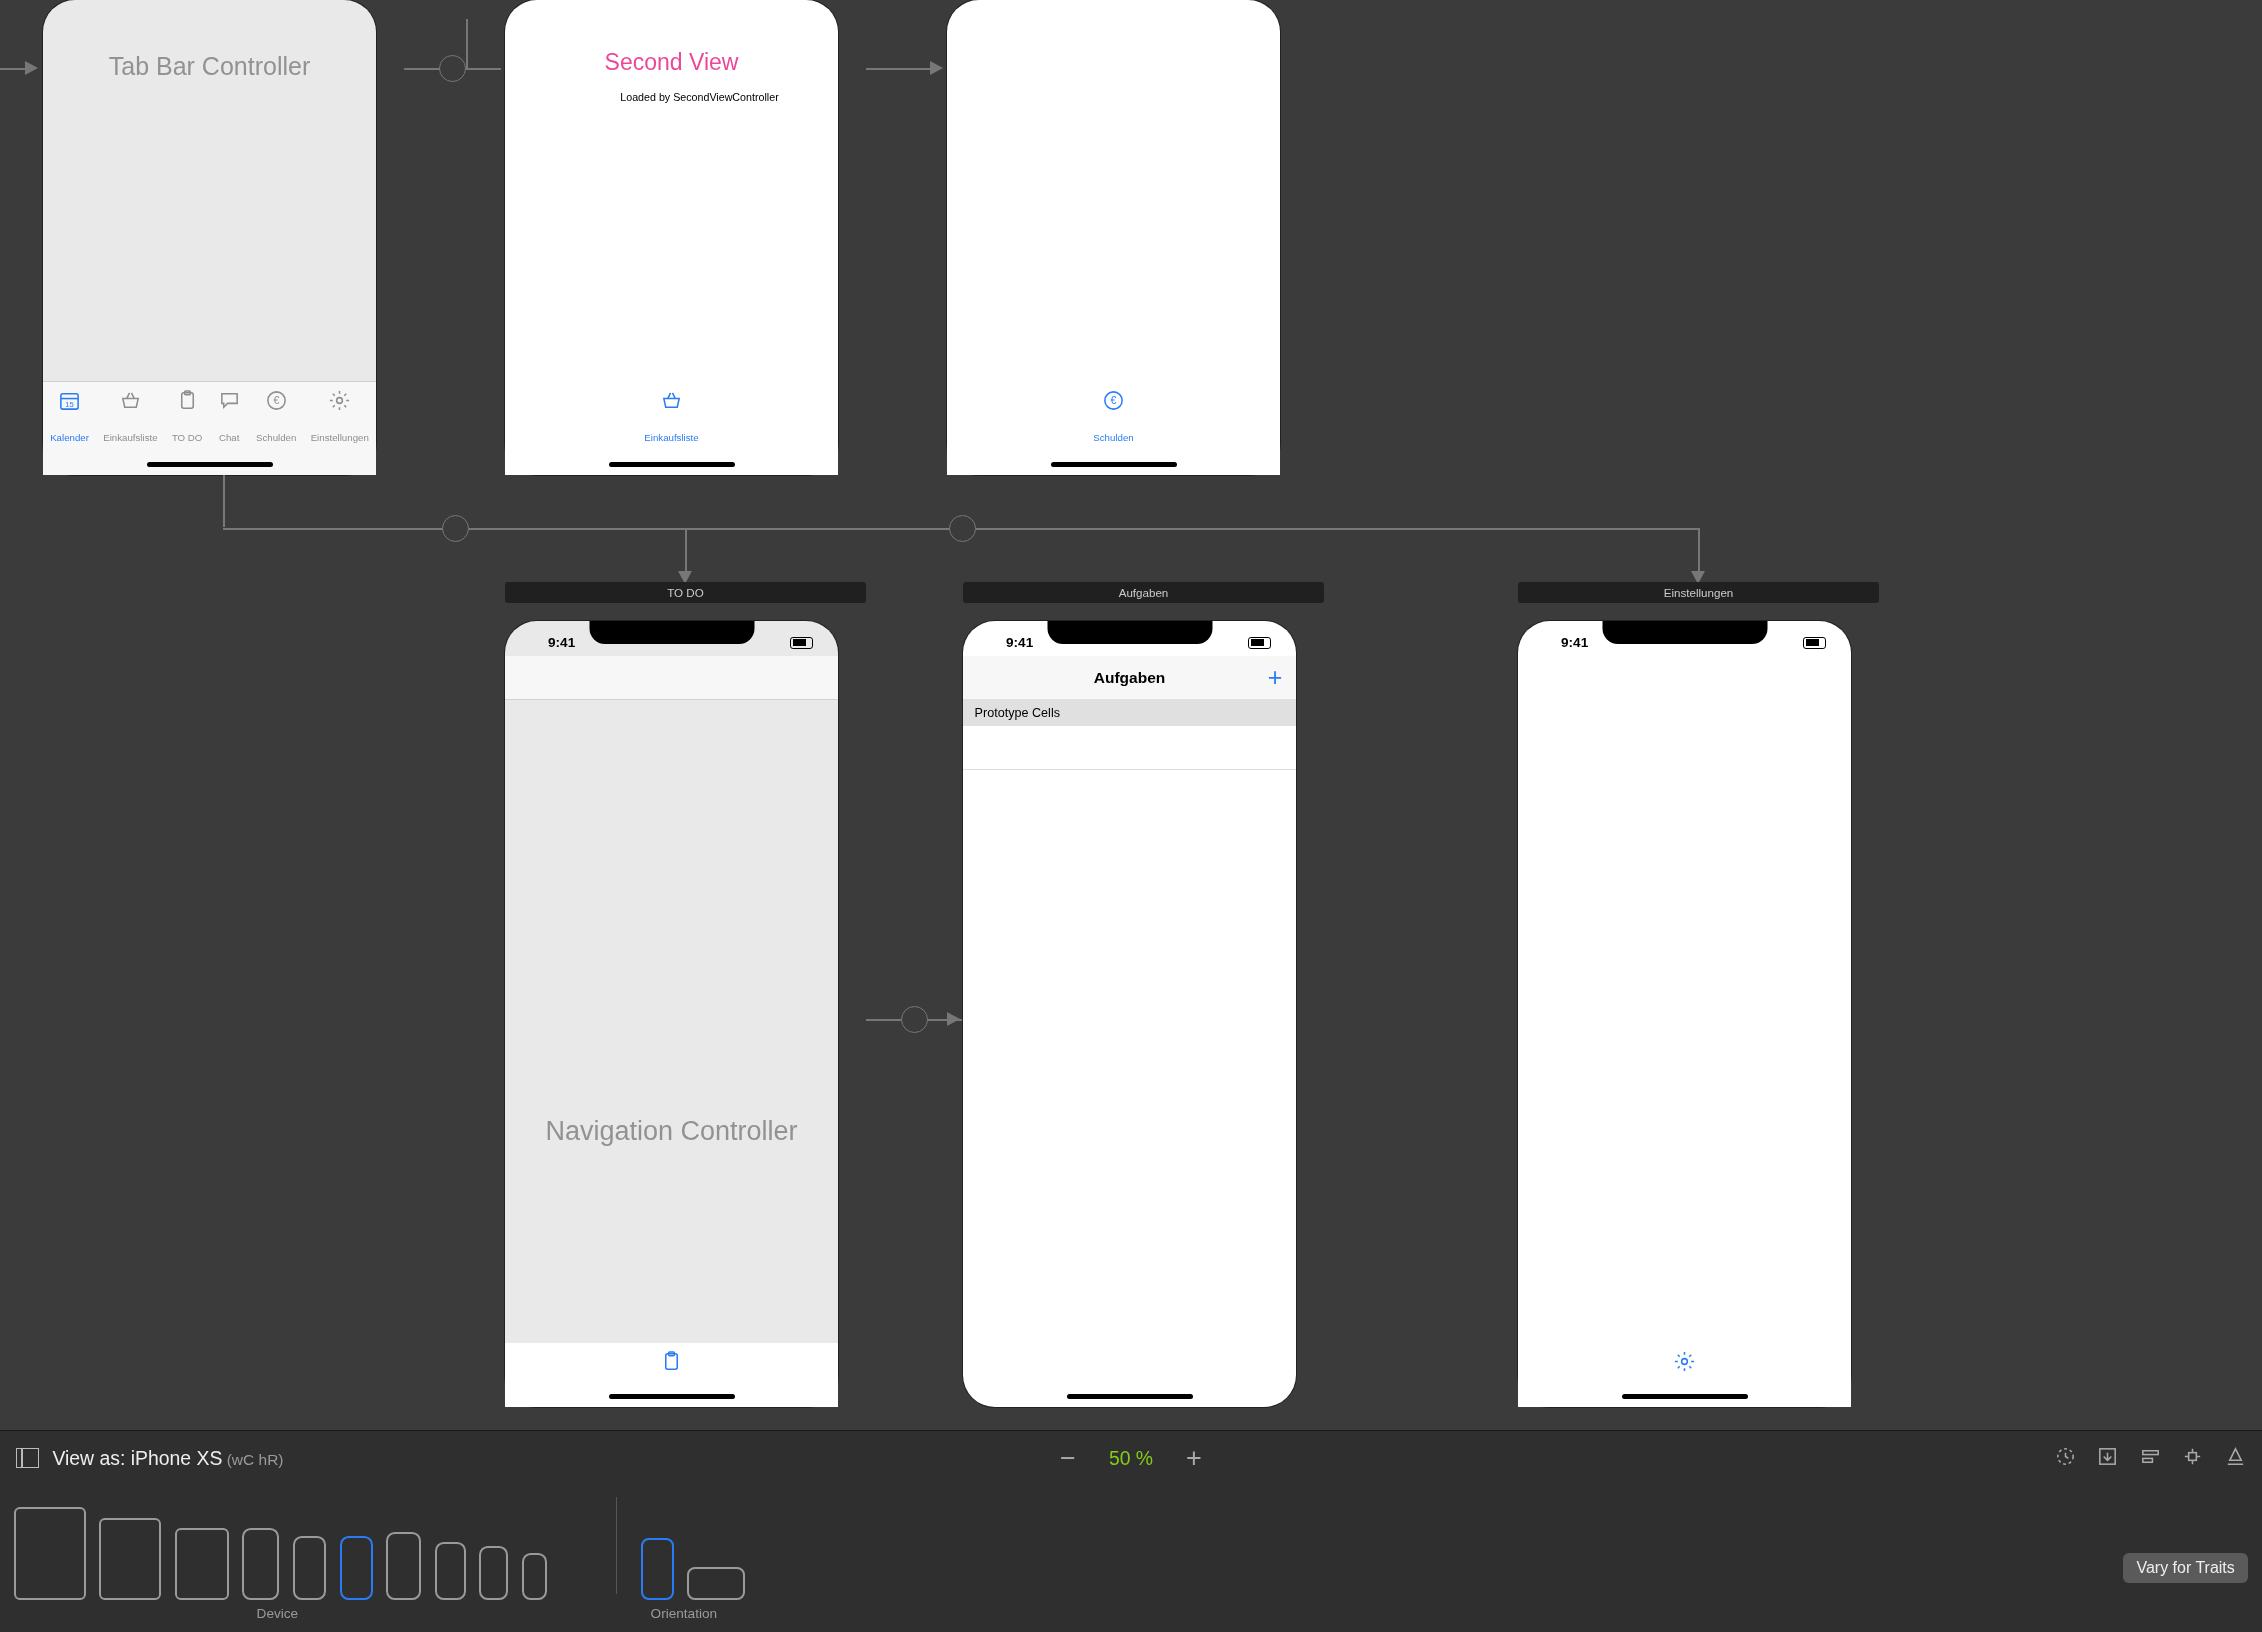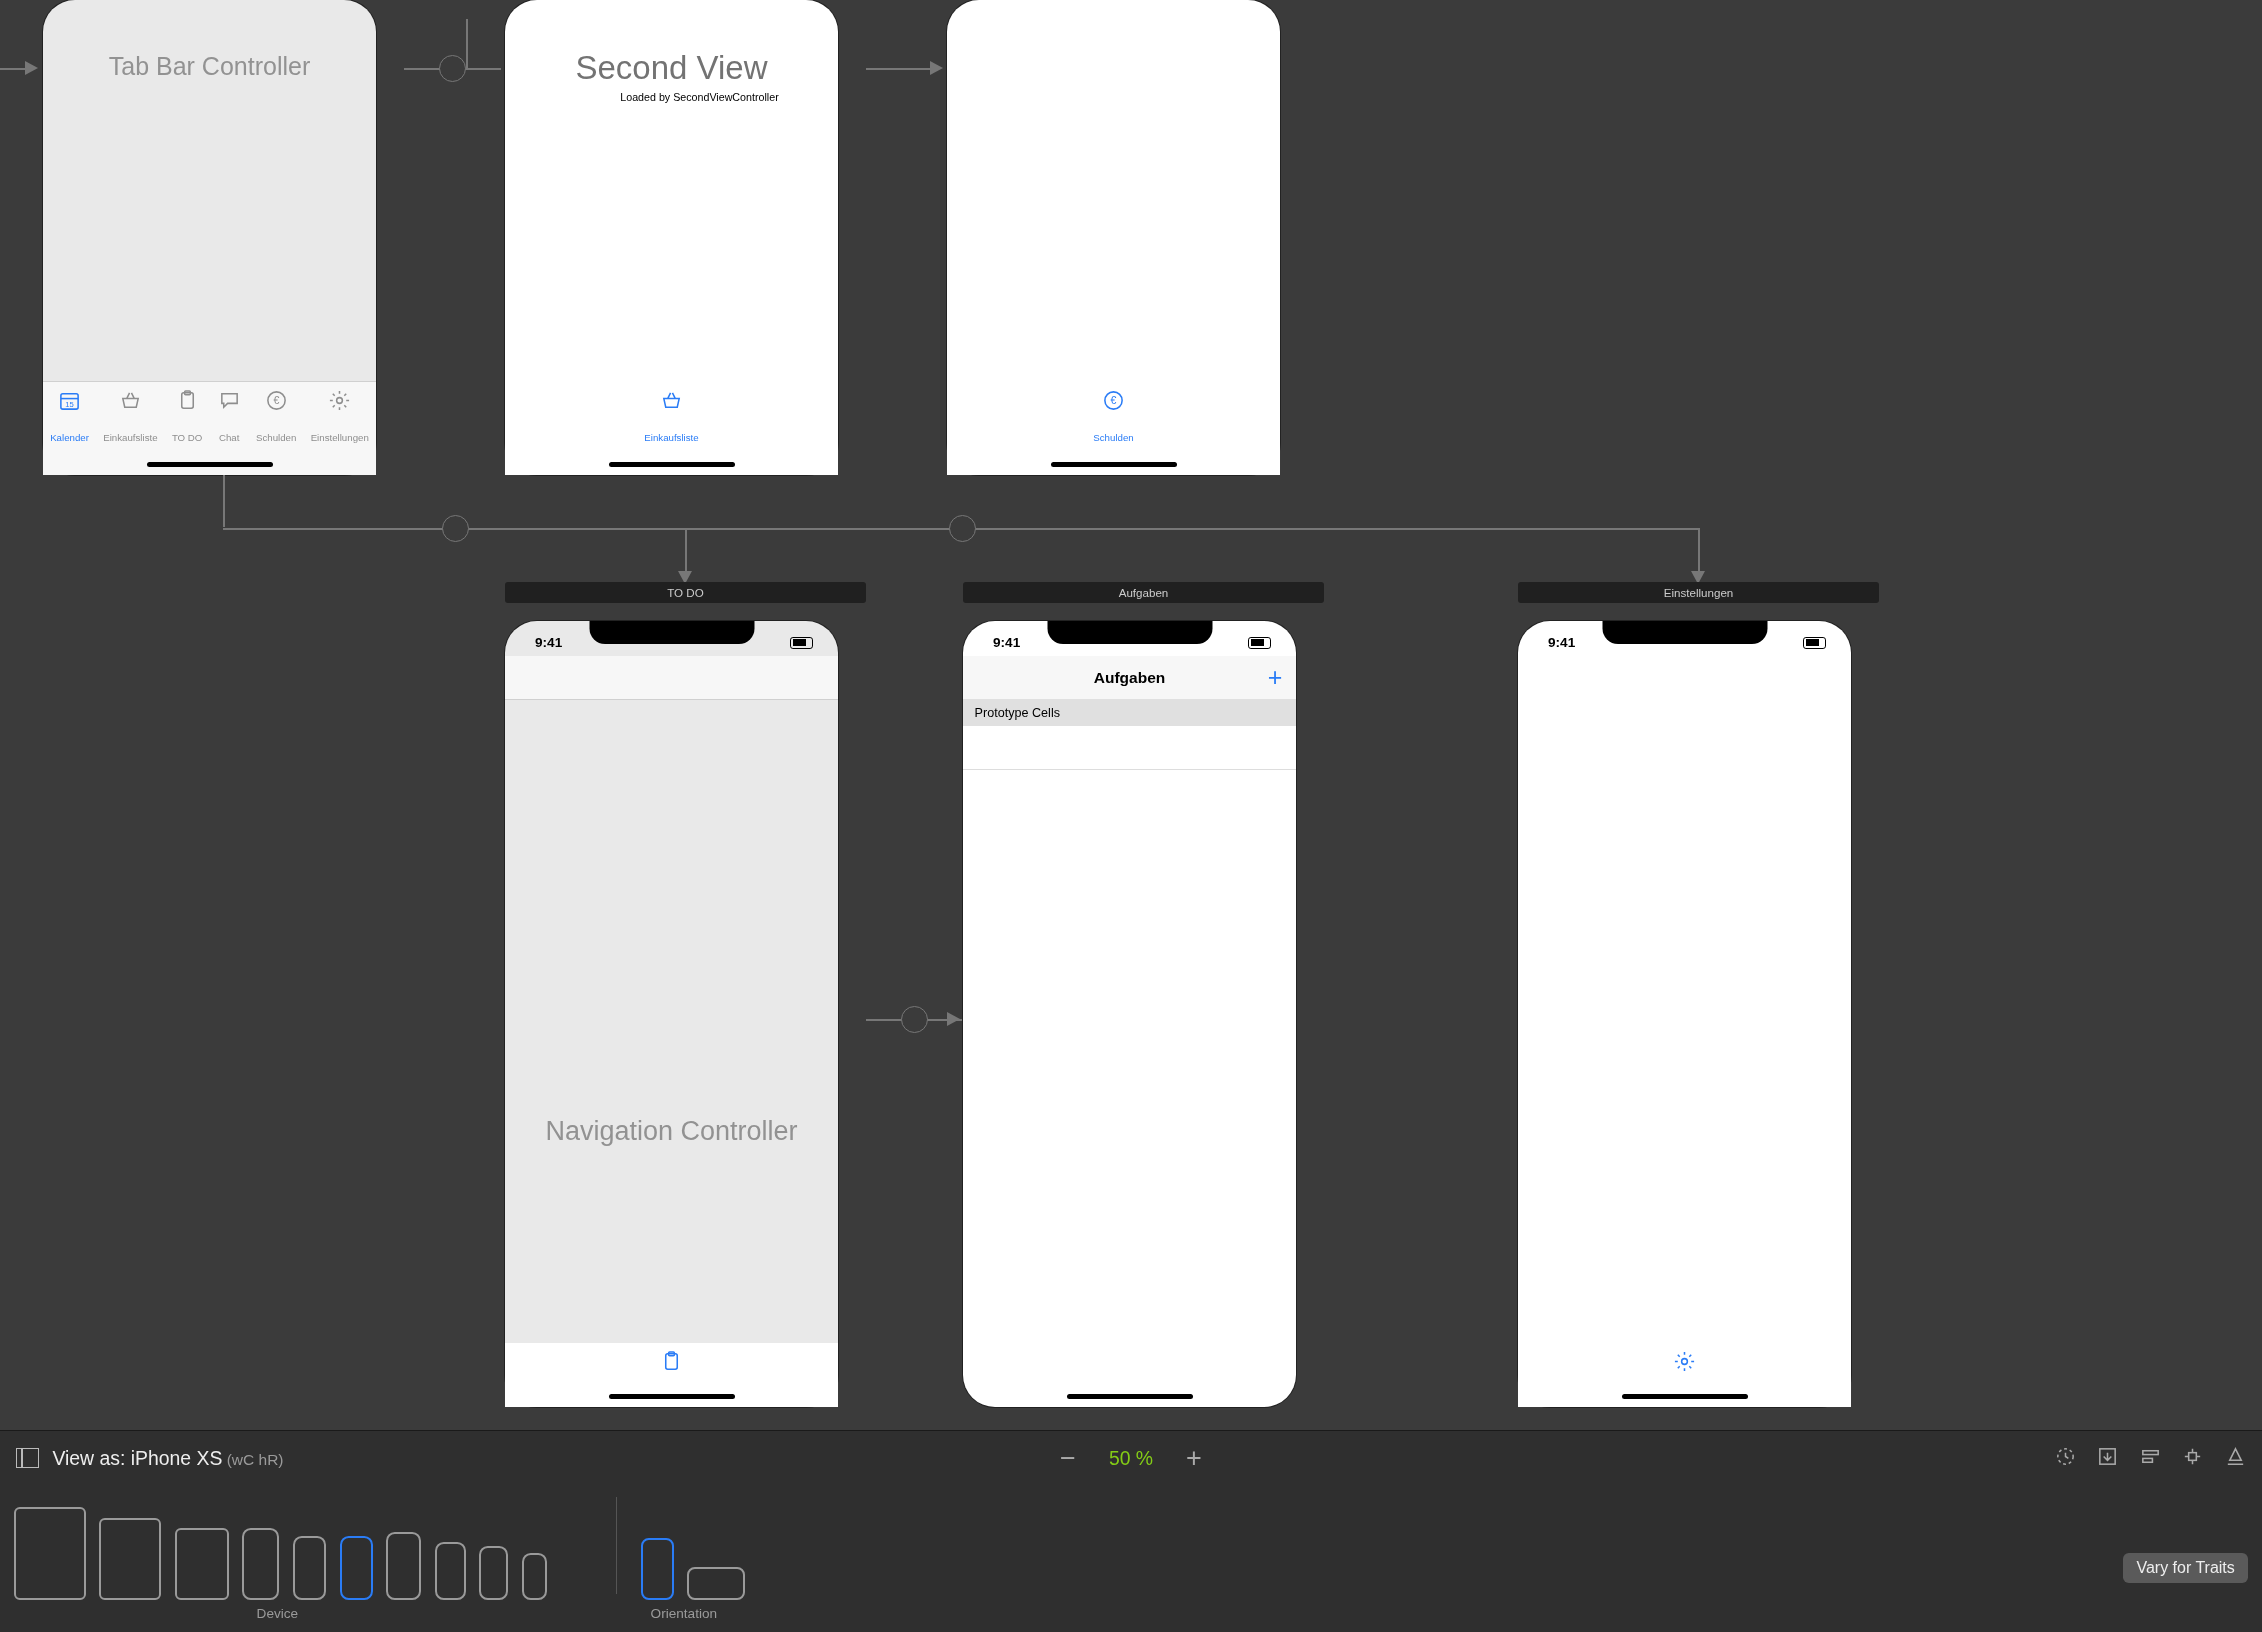--- a/index.html
+++ b/index.html
@@ -12,35 +12,35 @@
   .arrow-d{position:absolute;width:0;height:0;border-left:7.8px solid transparent;border-right:7.8px solid transparent;border-top:13.6px solid #777;}
   .seg-circle{position:absolute;width:25px;height:25px;border:1.9px solid #777;border-radius:50%;background:#3b3b3b;}
   
   .scene-title{position:absolute;height:21.3px;background:#202020;color:#ccc;font-size:11.6px;display:flex;align-items:center;justify-content:center;border-radius:2.9px;}
   
   .phone{position:absolute;width:333px;height:475px;background:#fff;border-radius:32px;box-shadow:0 0 0 1px #222;}
   .phone.tall{height:786px;}
   .phone.gray-body{background:#e9e9e9;}
   .notch{position:absolute;top:0;left:50%;transform:translateX(-50%);width:165px;height:23px;background:#000;border-bottom-left-radius:15.5px;border-bottom-right-radius:15.5px;}
   .home-ind{position:absolute;bottom:7.8px;left:50%;transform:translateX(-50%);width:126px;height:4.9px;background:#000;border-radius:2.9px;}
-  .status-time{position:absolute;top:13.6px;left:30px;font-size:13.6px;font-weight:600;color:#000;}
+  .status-time{position:absolute;top:13.6px;left:43px;font-size:13.6px;font-weight:600;color:#000;}
   .status-bat{position:absolute;top:15.5px;right:25px;width:21.3px;height:10.7px;border:1.5px solid #000;border-radius:2.9px;}
   .status-bat::after{content:"";position:absolute;left:1.9px;top:1.9px;width:13.6px;height:6.8px;background:#000;}
   
   .tabbar{position:absolute;bottom:0;left:0;right:0;height:87px;background:#f7f7f7;border-top:1px solid #d0d0d0;display:flex;justify-content:space-around;padding-top:5.8px;}
   .tabbar.white{background:#fff;border-top:none;}
   .tab-item{display:flex;flex-direction:column;align-items:center;font-size:9.7px;color:#8e8e8e;gap:19px;}
   .tab-item.active{color:#2a7cf6;}
   .tab-item.single{flex:0 0 auto;margin:0 auto;}
   .tab-ico{width:25px;height:25px;display:flex;align-items:center;justify-content:center;}
   .tab-ico svg{width:23px;height:23px;}
   
   .big-label{position:absolute;width:100%;text-align:center;color:#929292;font-weight:500;}
   
-  .sv-title{position:absolute;top:49px;width:100%;text-align:center;font-size:33px;color:#737373;}
+  .sv-title{position:absolute;top:49px;width:100%;text-align:center;font-size:23px;color:#ec4899;}
   .sv-sub{position:absolute;top:91px;width:100%;text-align:center;font-size:10.7px;color:#000;margin-left:28px;}
   
   .navbar{position:absolute;top:35px;left:0;right:0;height:43px;background:#f7f7f7;border-bottom:1px solid #d0d0d0;display:flex;align-items:center;justify-content:center;}
   .nav-title{font-size:15.5px;font-weight:600;color:#000;}
   .nav-plus{position:absolute;right:13.6px;font-size:25px;color:#2a7cf6;font-weight:300;}
   
   .proto-hdr{position:absolute;top:78px;left:0;right:0;height:27px;background:#e0e0e0;color:#000;font-size:12.6px;font-weight:400;padding-left:11.6px;display:flex;align-items:center;border-bottom:6px solid #3b82f6;}
   .proto-cell{position:absolute;top:105px;left:0;right:0;height:43px;background:#fff;border-bottom:1px solid #ddd;}
   .tv-body{position:absolute;top:147px;left:0;right:0;bottom:87px;background:#e4e4e4;}
   .tv-gap{position:absolute;bottom:58px;left:0;right:0;height:29px;background:#fff;}

